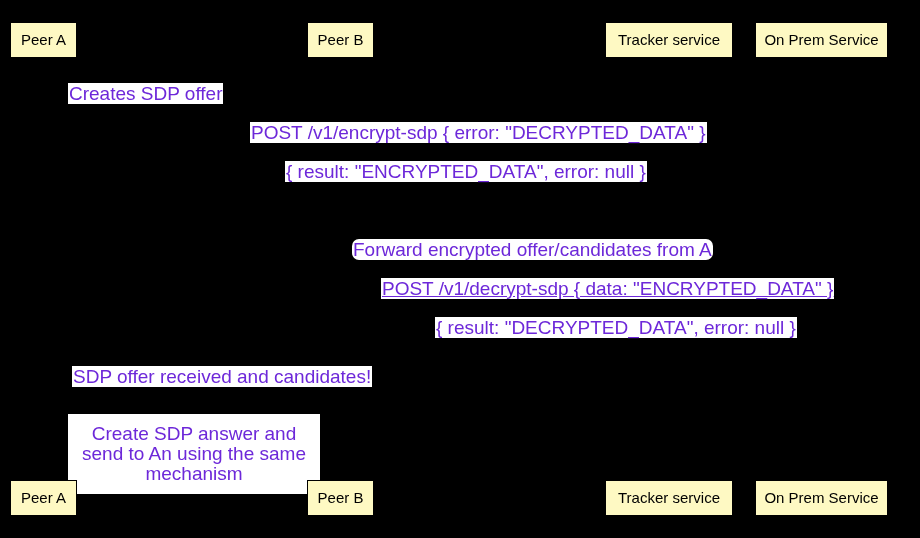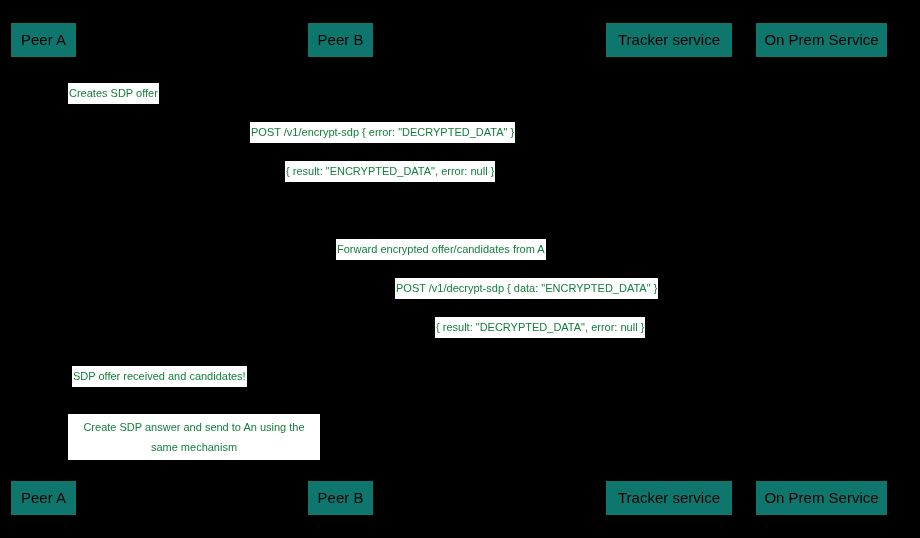--- a/index.html
+++ b/index.html
@@ -12,21 +12,21 @@
     width: 920px;
     height: 538px;
     background: #000000;
     overflow: hidden;
     font-family: "Liberation Sans", sans-serif;
   }
   
   .participant {
     position: absolute;
     box-sizing: border-box;
-    background: #0f766e;
+    background: #fef9c3;
     border: 1px solid #000000;
     color: #000000;
     font-size: 15px;
     line-height: 34px;
     height: 36px;
     text-align: center;
     white-space: nowrap;
   }
   
   .lifeline {
@@ -37,31 +37,31 @@
   
   .arrow {
     position: absolute;
     height: 1px;
     background: #000000;
   }
   
   .msg {
     position: absolute;
     background: #ffffff;
-    color: #15803d;
-    font-size: 11px;
+    color: #6d28d9;
+    font-size: 19px;
     line-height: 21px;
     white-space: nowrap;
     padding: 0 1px;
   }
   .msg.two-line {
     white-space: normal;
     text-align: center;
     line-height: 20px;
-    padding: 3px 2px;
+    padding: 10px 2px;
   }
 </style>
 </head>
 <body>
 
 <div id="canvas">
 
   <div class="lifeline" style="left:43px; top:58px; height:422px;"></div>
   <div class="lifeline" style="left:340px; top:58px; height:422px;"></div>
   <div class="lifeline" style="left:668px; top:58px; height:422px;"></div>
@@ -81,23 +81,23 @@
   <div class="participant" style="left:605px; top:22px; width:128px;">Tracker service</div>
   <div class="participant" style="left:755px; top:22px; width:133px;">On Prem Service</div>
 
   <div class="msg" style="left:68px; top:83px;">Creates SDP offer</div>
 
   <div class="msg" style="left:250px; top:122px;">POST /v1/encrypt-sdp { error: "DECRYPTED_DATA" }</div>
 
   <div class="msg" style="left:285px; top:161px;">{ result: "ENCRYPTED_DATA", error: null }</div>
 
 
-  <div class="msg" style="left:336px; top:239px;">Forward encrypted offer/candidates from A</div>
+  <div class="msg" style="left:352px; top:239px;border-radius:7px;">Forward encrypted offer/candidates from A</div>
 
-  <div class="msg" style="left:395px; top:278px;">POST /v1/decrypt-sdp { data: "ENCRYPTED_DATA" }</div>
+  <div class="msg" style="left:381px; top:278px;text-decoration:underline;">POST /v1/decrypt-sdp { data: "ENCRYPTED_DATA" }</div>
 
   <div class="msg" style="left:435px; top:317px;">{ result: "DECRYPTED_DATA", error: null }</div>
 
   <div class="msg" style="left:72px; top:366px;">SDP offer received and candidates!</div>
 
   <div class="msg two-line" style="left:68px; top:414px; width:248px;">Create SDP answer and send to An using the same mechanism</div>
 
   <div class="participant" style="left:10px; top:480px; width:67px;">Peer A</div>
   <div class="participant" style="left:307px; top:480px; width:67px;">Peer B</div>
   <div class="participant" style="left:605px; top:480px; width:128px;">Tracker service</div>

